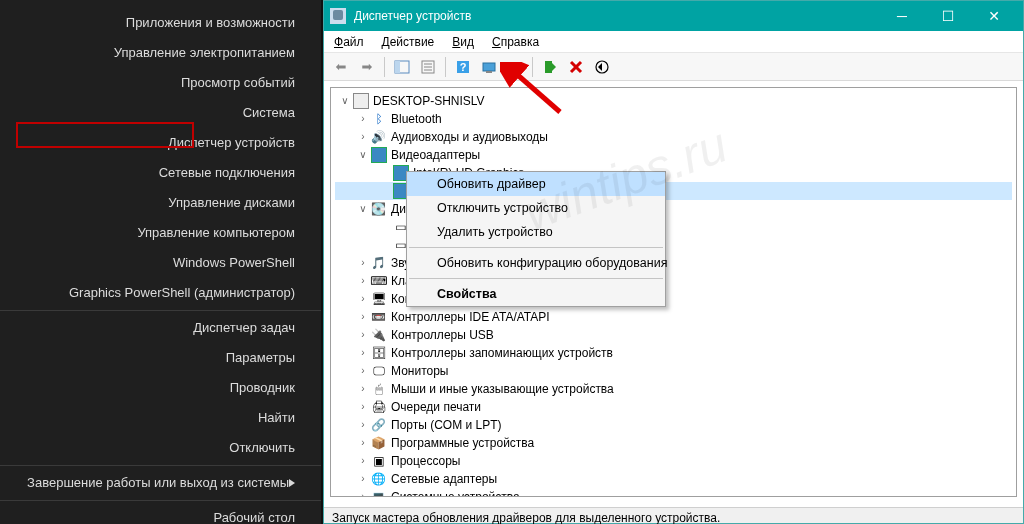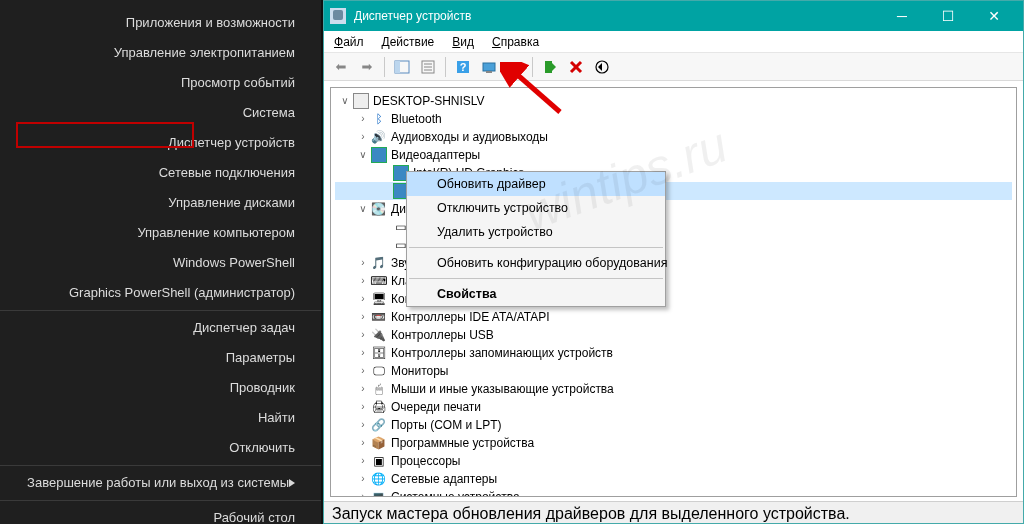--- a/index.html
+++ b/index.html
@@ -29,21 +29,21 @@
   .tb-disabled{opacity:.45;}
 
   .tree-area { position:absolute; left:6px; right:6px; top:86px; bottom:26px; border:1px solid #9f9f9f; background:#fff; overflow:hidden;}
   .tree { padding:4px 4px; font-size:12px; color:#000; line-height:18px; position:relative;}
   .node { display:flex; align-items:center; height:18px; white-space:nowrap;}
   .node .exp { width:12px; text-align:center; color:#666; font-size:10px; margin-right:2px;}
   .node .icn { width:16px; height:16px; margin-right:4px; display:inline-flex;align-items:center;justify-content:center;}
   .ind0{padding-left:4px;} .ind1{padding-left:22px;} .ind2{padding-left:44px;}
   .sel { background:#cde8ff; }
 
-  .status-bar{ position:absolute; left:0; right:0; bottom:0; height:22px; background:#f0f0f0; border-top:1px solid #cfcfcf; font-size:16px; padding:3px 8px; color:#000;}
+  .status-bar{ position:absolute; left:0; right:0; bottom:0; height:16px; background:#f0f0f0; border-top:1px solid #cfcfcf; font-size:12px; padding:3px 8px; color:#000;}
 
   
   .ctx { position:absolute; background:#f5f5f5; border:1px solid #a0a0a0; box-shadow:3px 3px 4px rgba(0,0,0,.25); font-size:12.5px; color:#000;}
   .ctx-item{ padding:5px 28px 5px 30px; white-space:nowrap;}
   .ctx-item.hov{ background:#bfe0ff;}
   .ctx-sep{ height:1px; background:#c4c4c4; margin:3px 2px;}
 
   
   .arrow{position:absolute; pointer-events:none;}
 

